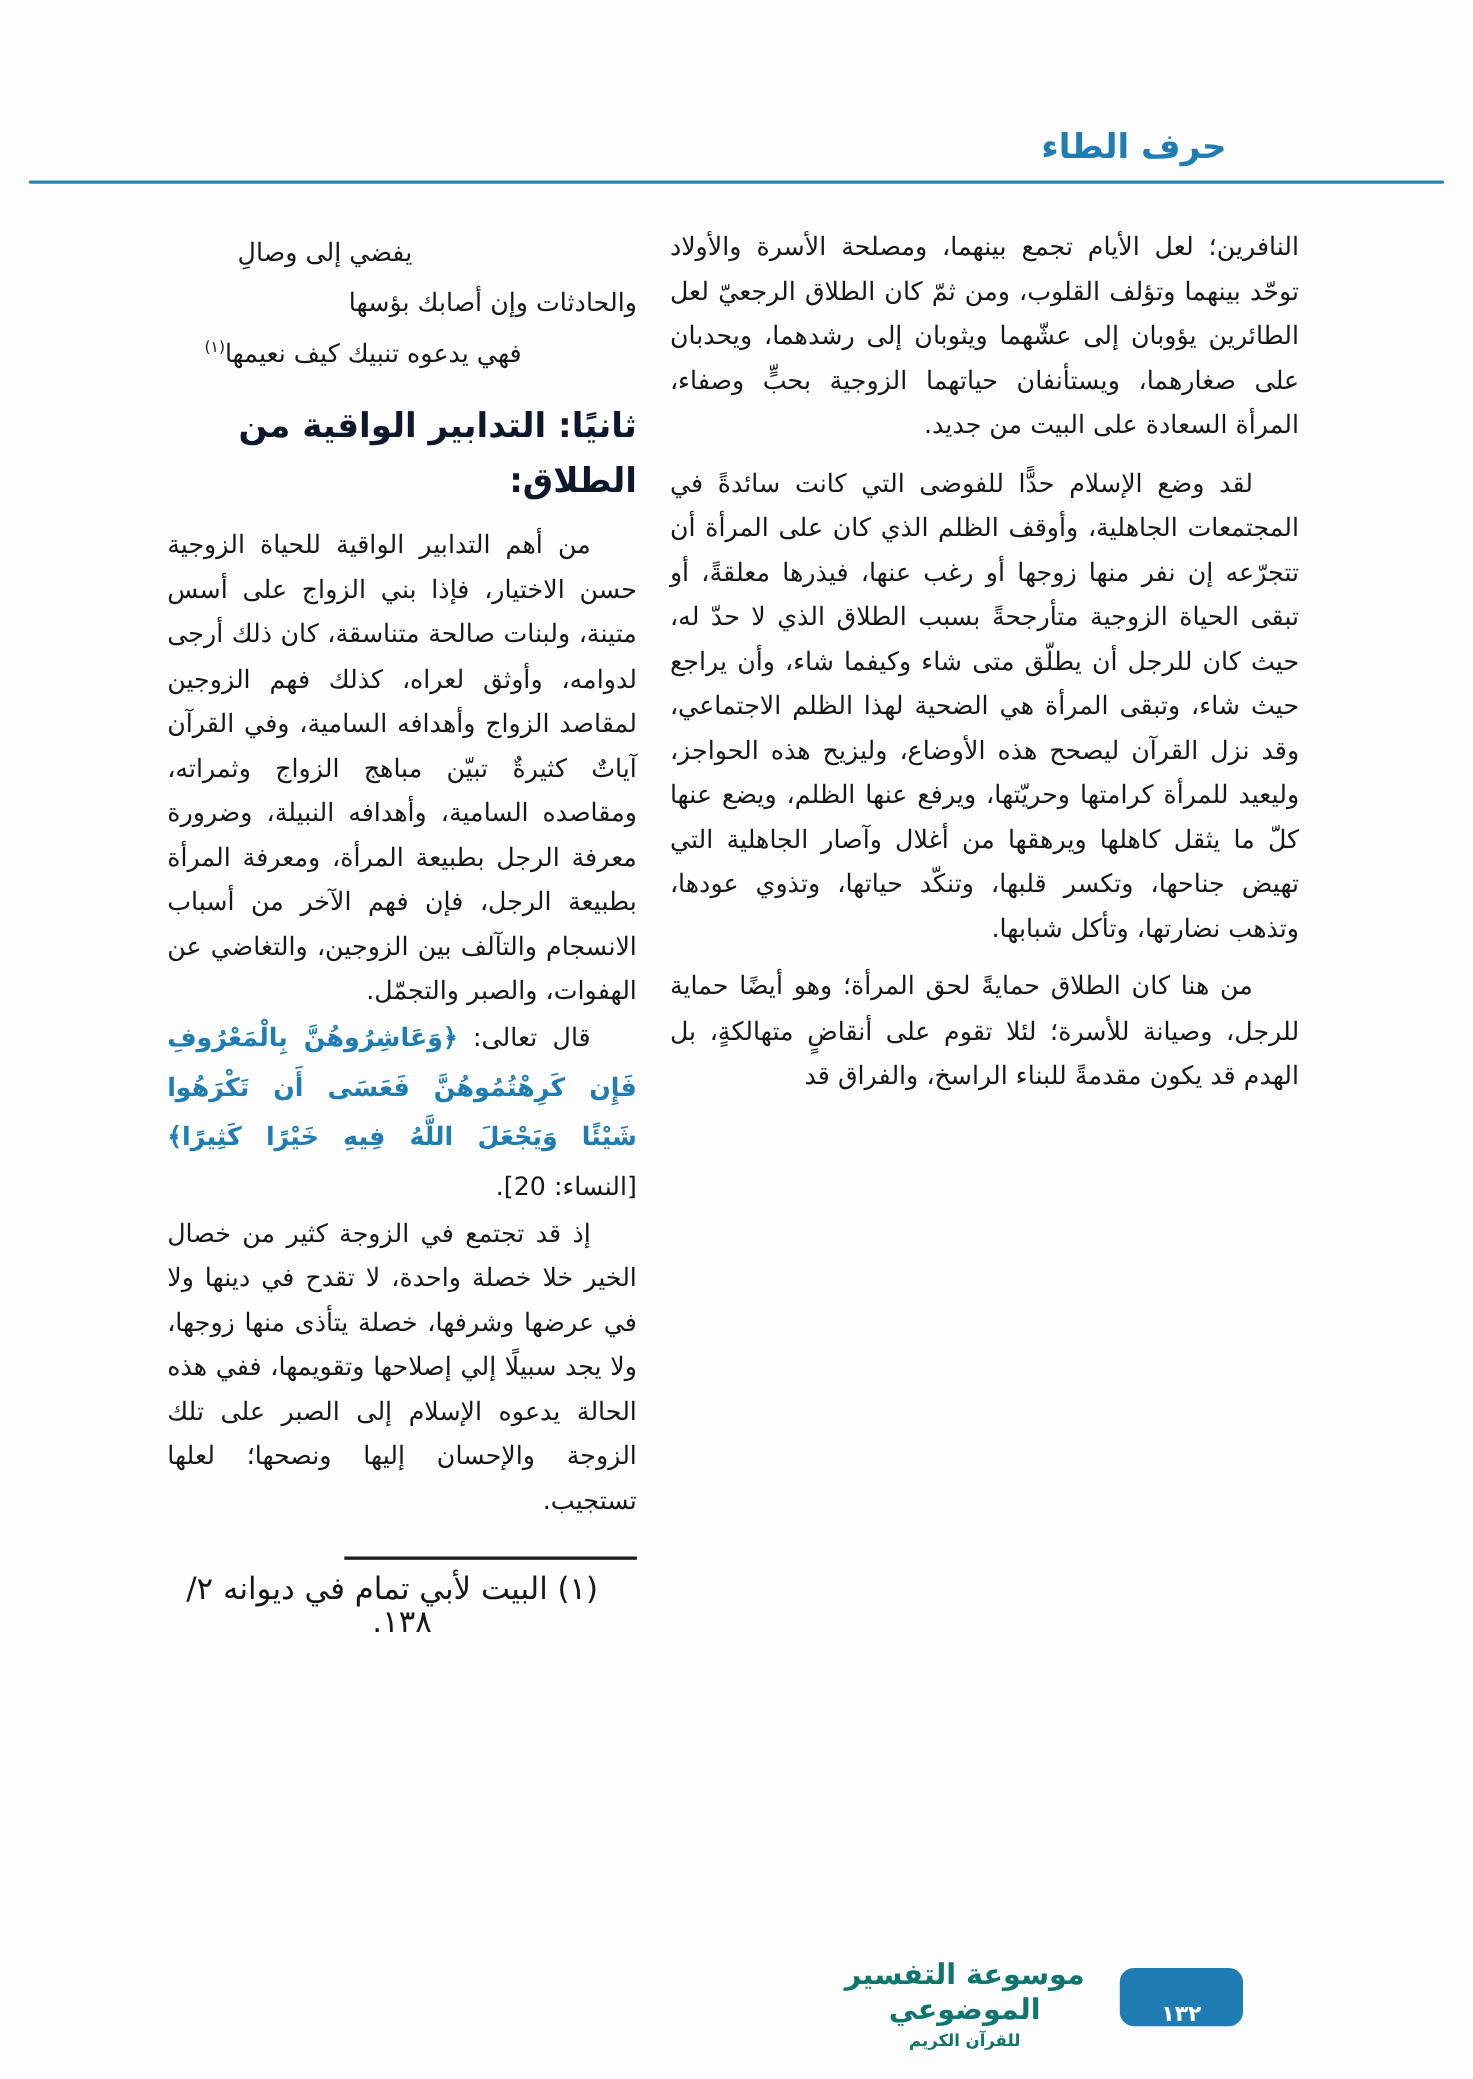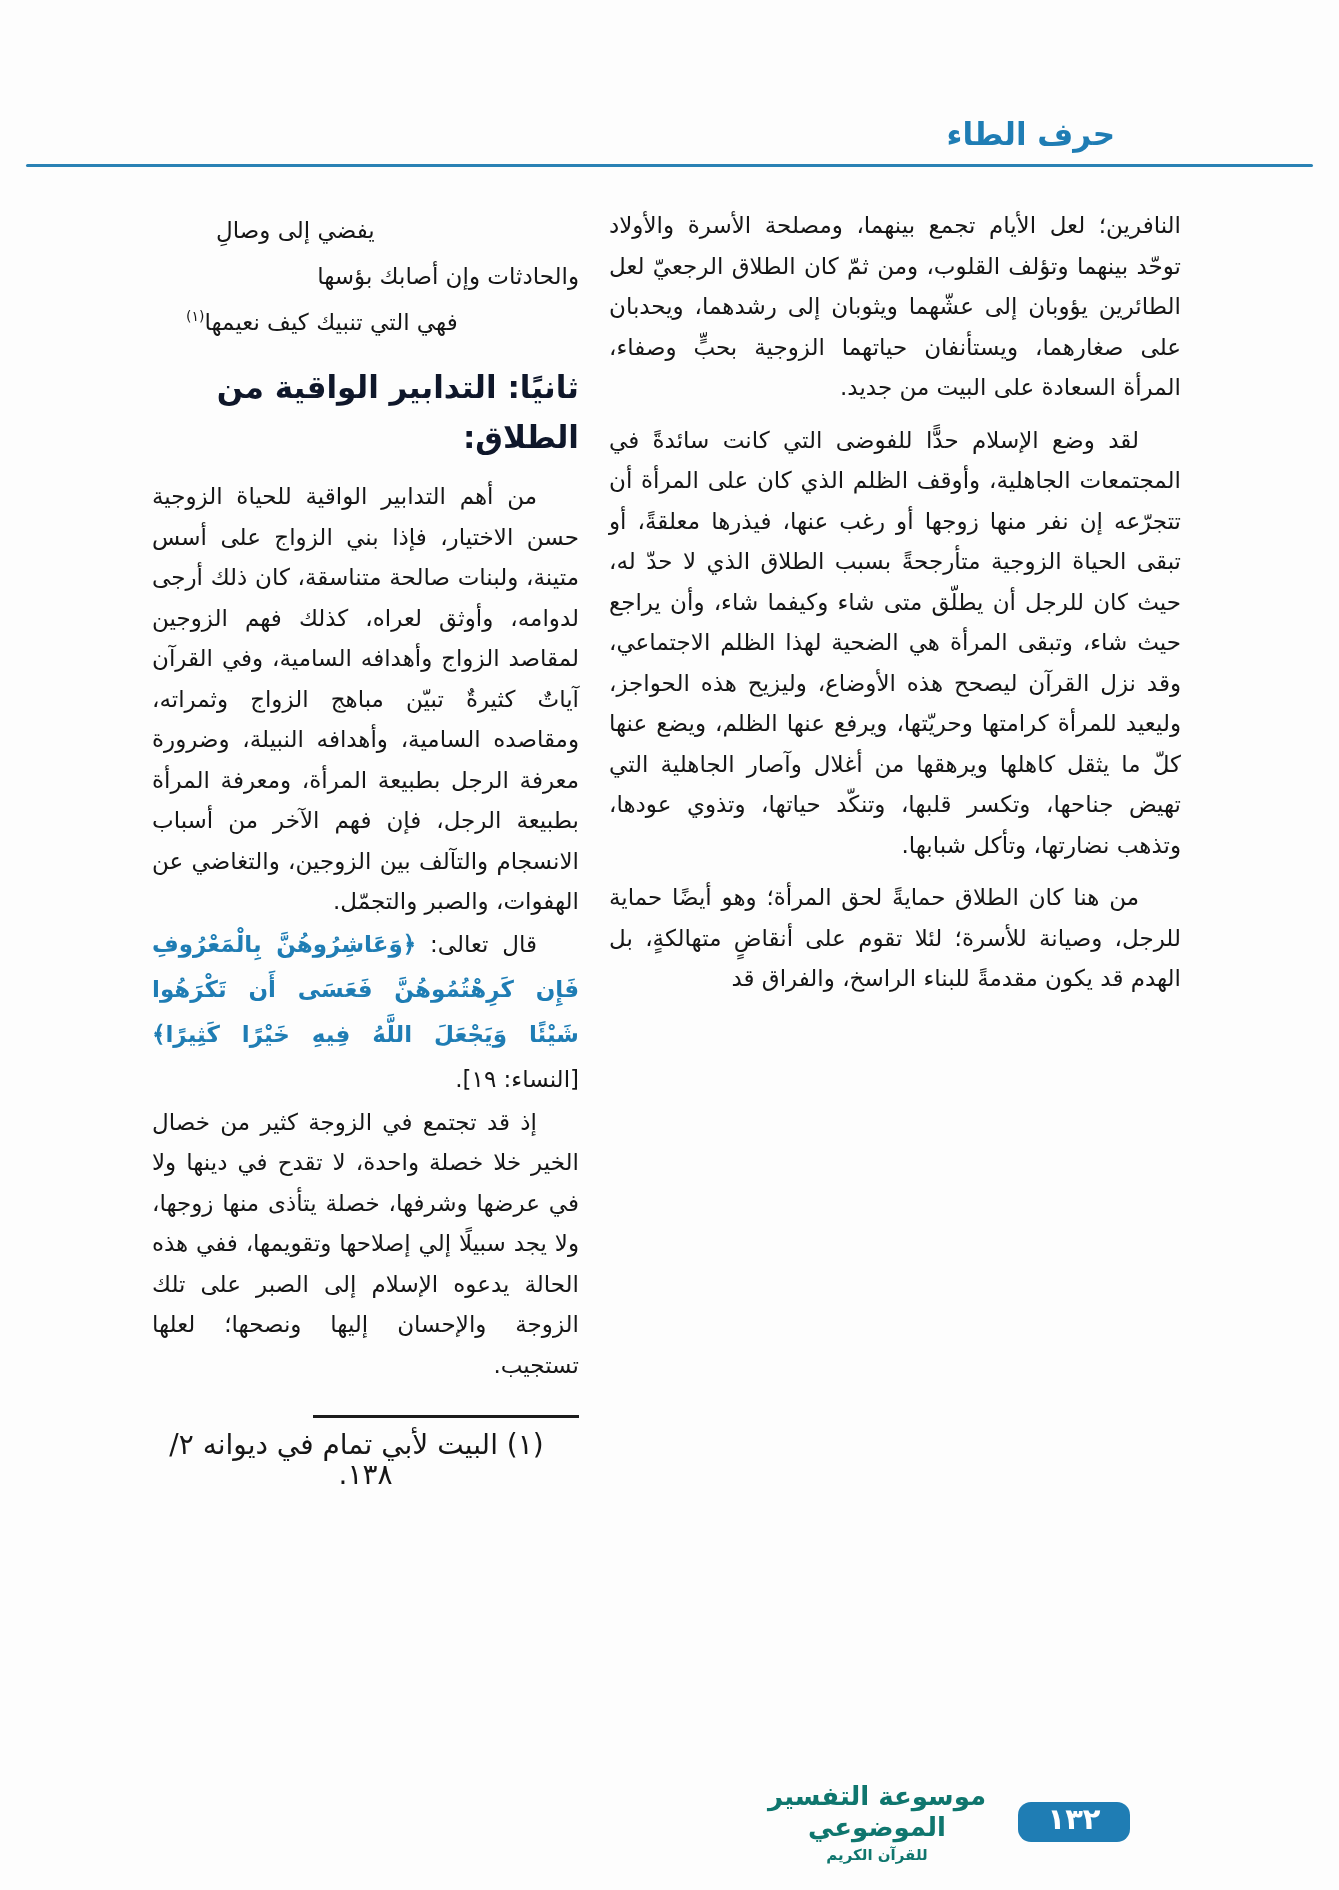--- a/index.html
+++ b/index.html
@@ -93,28 +93,28 @@
     color: #0f766e;
   }
   .logo-title { font-size: 26px; font-weight: bold; line-height: 1.2; }
   .logo-subtitle { font-size: 15px; font-weight: bold; margin-top: 3px; }
 
   .page-badge {
     position: absolute;
     bottom: 48px;
     right: 209px;
     width: 112px;
-    height: 40px;
+    height: 53px;
     background: #1f7db4;
     border-radius: 13px;
     color: #ffffff;
-    font-size: 29px;
+    font-size: 20px;
     font-weight: bold;
     display: flex;
-    align-items: flex-start;
+    align-items: flex-end;
     justify-content: center;
   }
 </style>
 </head>
 <body>
 
 <div class="page">
 
   <div class="chapter-header">
     <span class="chapter-title">حرف الطاء</span>
@@ -127,31 +127,31 @@
       <p class="body">النافرين؛ لعل الأيام تجمع بينهما، ومصلحة الأسرة والأولاد توحّد بينهما وتؤلف القلوب، ومن ثمّ كان الطلاق الرجعيّ لعل الطائرين يؤوبان إلى عشّهما ويثوبان إلى رشدهما، ويحدبان على صغارهما، ويستأنفان حياتهما الزوجية بحبٍّ وصفاء، المرأة السعادة على البيت من جديد.</p>
       <p class="body indent">لقد وضع الإسلام حدًّا للفوضى التي كانت سائدةً في المجتمعات الجاهلية، وأوقف الظلم الذي كان على المرأة أن تتجرّعه إن نفر منها زوجها أو رغب عنها، فيذرها معلقةً، أو تبقى الحياة الزوجية متأرجحةً بسبب الطلاق الذي لا حدّ له، حيث كان للرجل أن يطلّق متى شاء وكيفما شاء، وأن يراجع حيث شاء، وتبقى المرأة هي الضحية لهذا الظلم الاجتماعي، وقد نزل القرآن ليصحح هذه الأوضاع، وليزيح هذه الحواجز، وليعيد للمرأة كرامتها وحريّتها، ويرفع عنها الظلم، ويضع عنها كلّ ما يثقل كاهلها ويرهقها من أغلال وآصار الجاهلية التي تهيض جناحها، وتكسر قلبها، وتنكّد حياتها، وتذوي عودها، وتذهب نضارتها، وتأكل شبابها.</p>
       <p class="body indent">من هنا كان الطلاق حمايةً لحق المرأة؛ وهو أيضًا حماية للرجل، وصيانة للأسرة؛ لئلا تقوم على أنقاضٍ متهالكةٍ، بل الهدم قد يكون مقدمةً للبناء الراسخ، والفراق قد</p>
     </div>
 
     <div class="col-b">
 
       <div class="poetry">
         <div class="poetry-line pl-1">يفضي إلى وصالِ</div>
         <div class="poetry-line pl-2">والحادثات وإن أصابك بؤسها</div>
-        <div class="poetry-line pl-3"><span>فهي التي تنبيك كيف نعيمها</span><sup class="fn-marker">(١)</sup></div>
+        <div class="poetry-line pl-3"><span>فهي يدعوه تنبيك كيف نعيمها</span><sup class="fn-marker">(١)</sup></div>
       </div>
 
       <h2 class="section-heading">ثانيًا: التدابير الواقية من الطلاق:</h2>
 
       <p class="body indent">من أهم التدابير الواقية للحياة الزوجية حسن الاختيار، فإذا بني الزواج على أسس متينة، ولبنات صالحة متناسقة، كان ذلك أرجى لدوامه، وأوثق لعراه، كذلك فهم الزوجين لمقاصد الزواج وأهدافه السامية، وفي القرآن آياتٌ كثيرةٌ تبيّن مباهج الزواج وثمراته، ومقاصده السامية، وأهدافه النبيلة، وضرورة معرفة الرجل بطبيعة المرأة، ومعرفة المرأة بطبيعة الرجل، فإن فهم الآخر من أسباب الانسجام والتآلف بين الزوجين، والتغاضي عن الهفوات، والصبر والتجمّل.</p>
 
       <p class="quran-paragraph">
         <span>قال تعالى:</span>
         <span class="quran-verse">﴿وَعَاشِرُوهُنَّ بِالْمَعْرُوفِ فَإِن كَرِهْتُمُوهُنَّ فَعَسَى أَن تَكْرَهُوا شَيْئًا وَيَجْعَلَ اللَّهُ فِيهِ خَيْرًا كَثِيرًا﴾</span>
-        <span>[النساء: ١٩].</span>
+        <span>[النساء: 20].</span>
       </p>
 
       <p class="body indent">إذ قد تجتمع في الزوجة كثير من خصال الخير خلا خصلة واحدة، لا تقدح في دينها ولا في عرضها وشرفها، خصلة يتأذى منها زوجها، ولا يجد سبيلًا إلي إصلاحها وتقويمها، ففي هذه الحالة يدعوه الإسلام إلى الصبر على تلك الزوجة والإحسان إليها ونصحها؛ لعلها تستجيب.</p>
 
       <div class="footnote-block">
         <div class="footnote-rule"></div>
         <p class="footnote-text">(١) البيت لأبي تمام في ديوانه ٢/ ١٣٨.</p>
       </div>
 
     </div>

